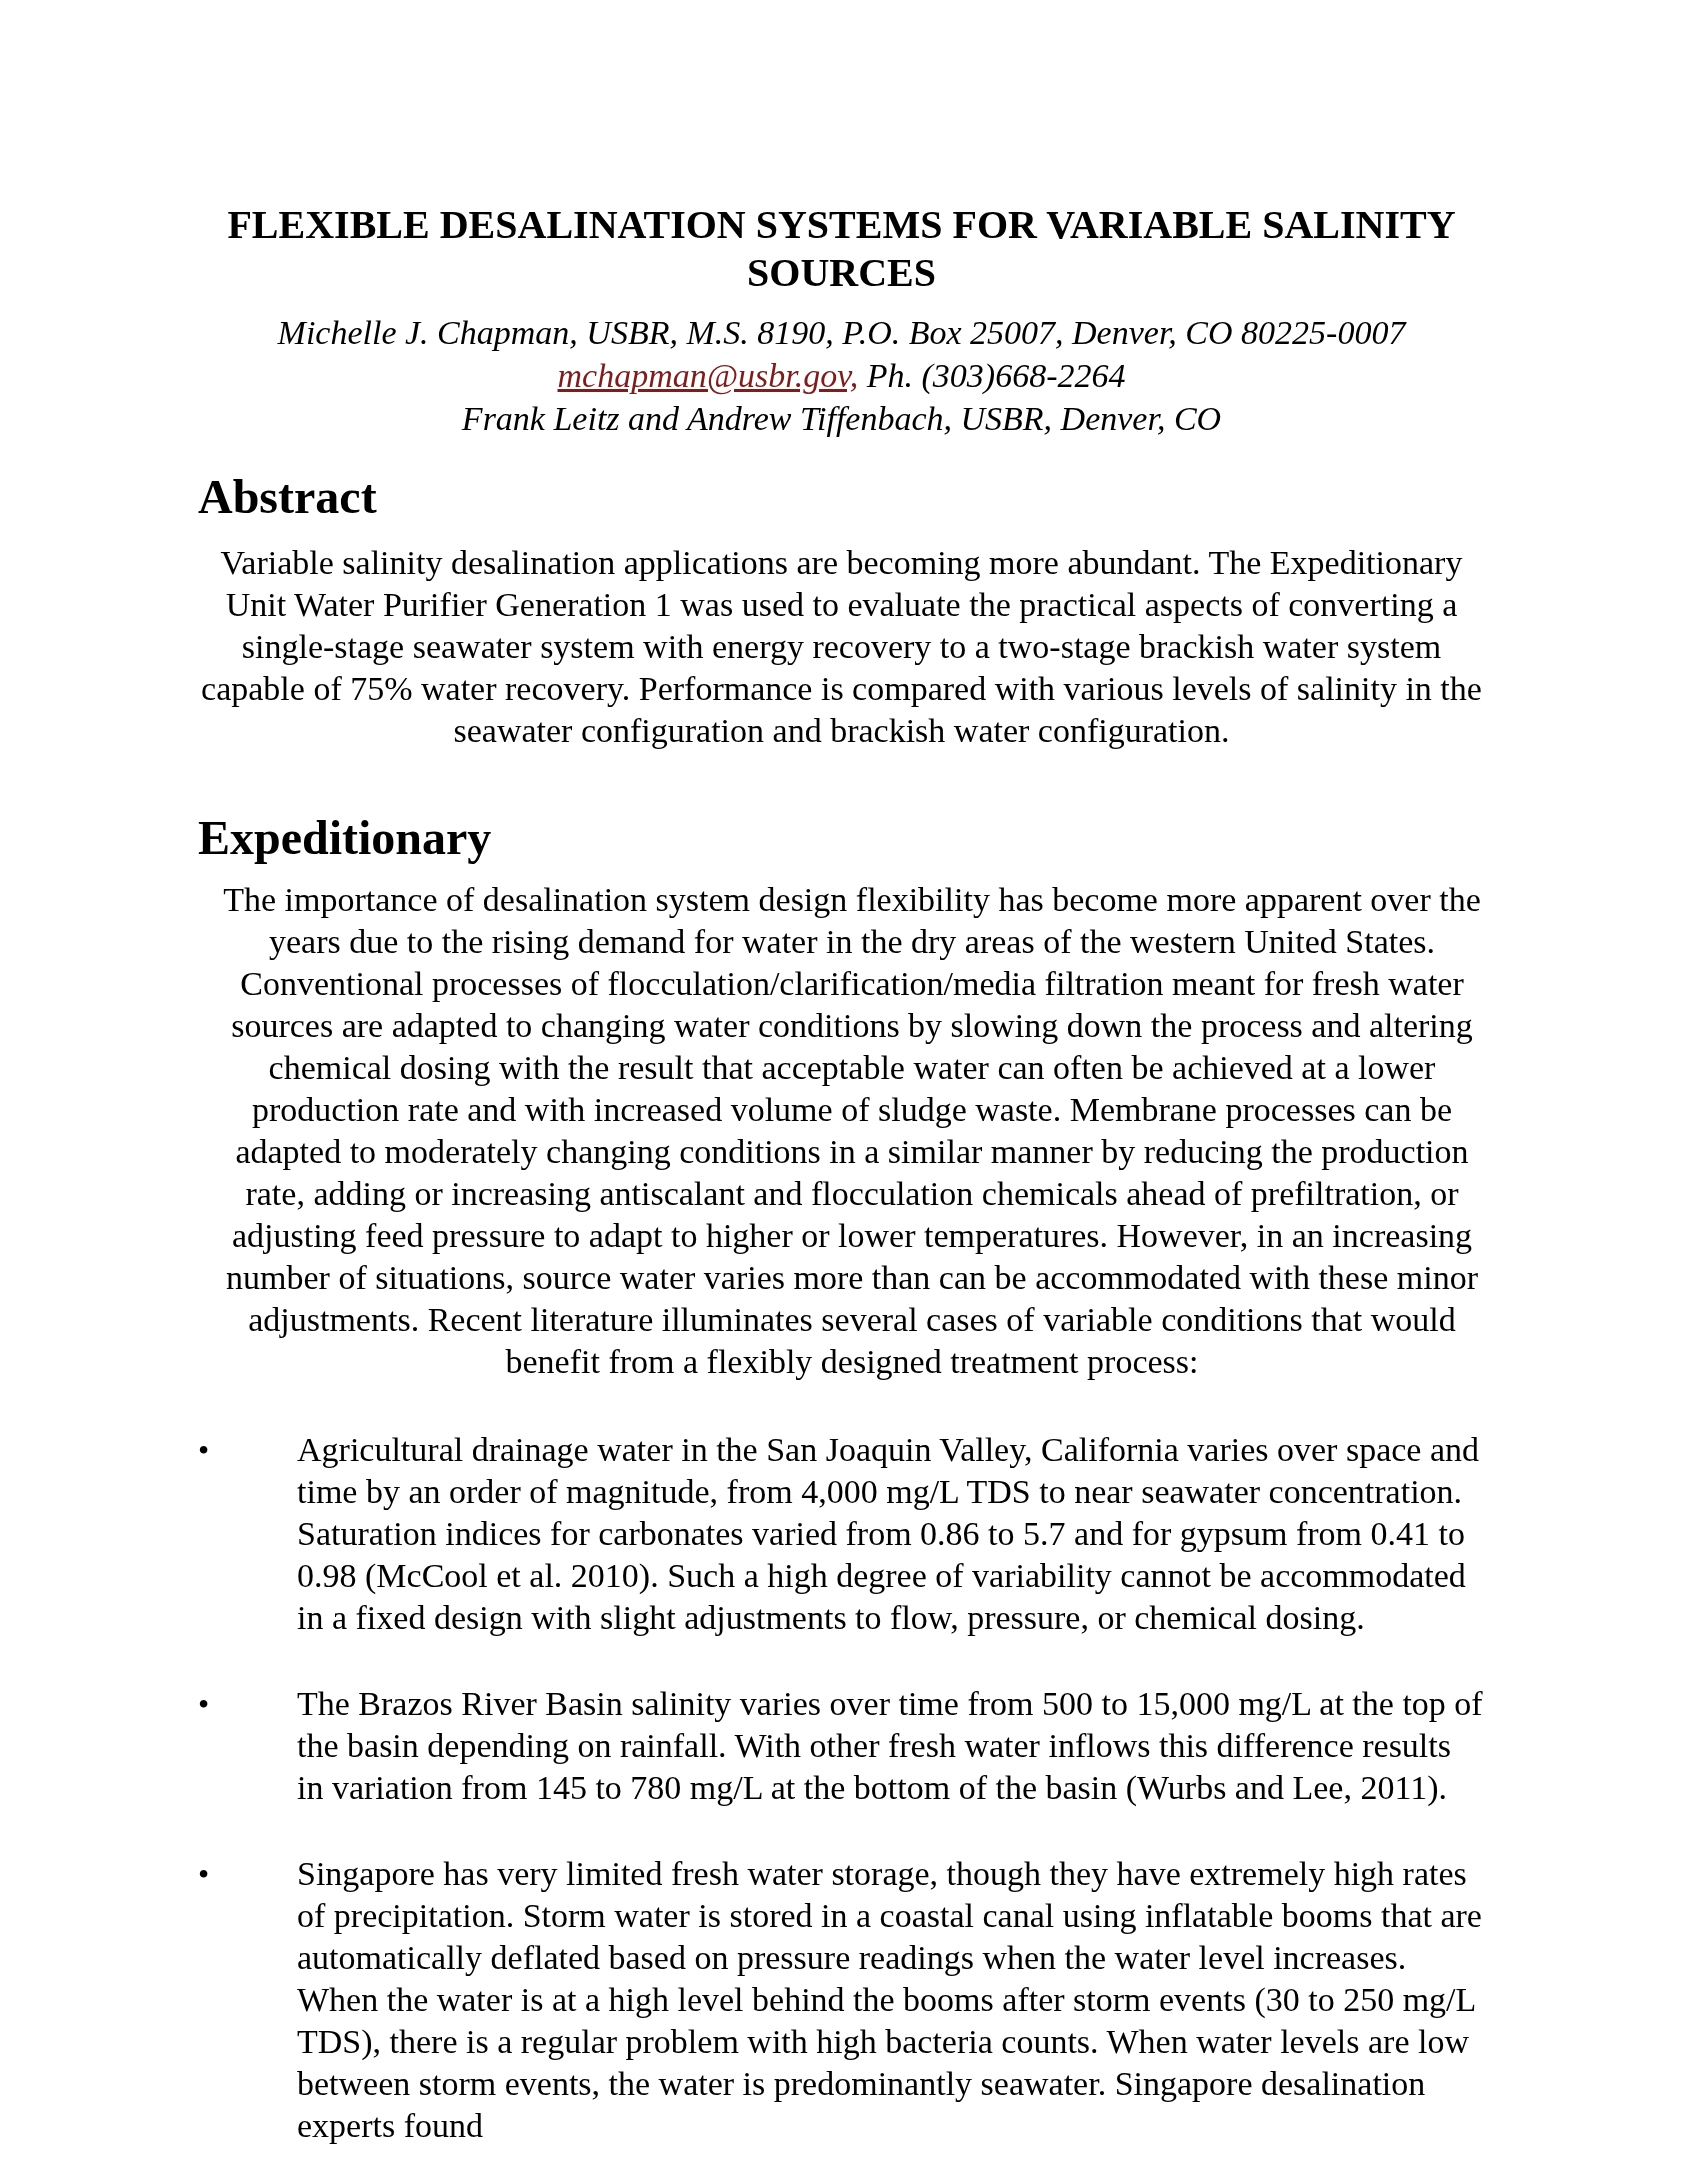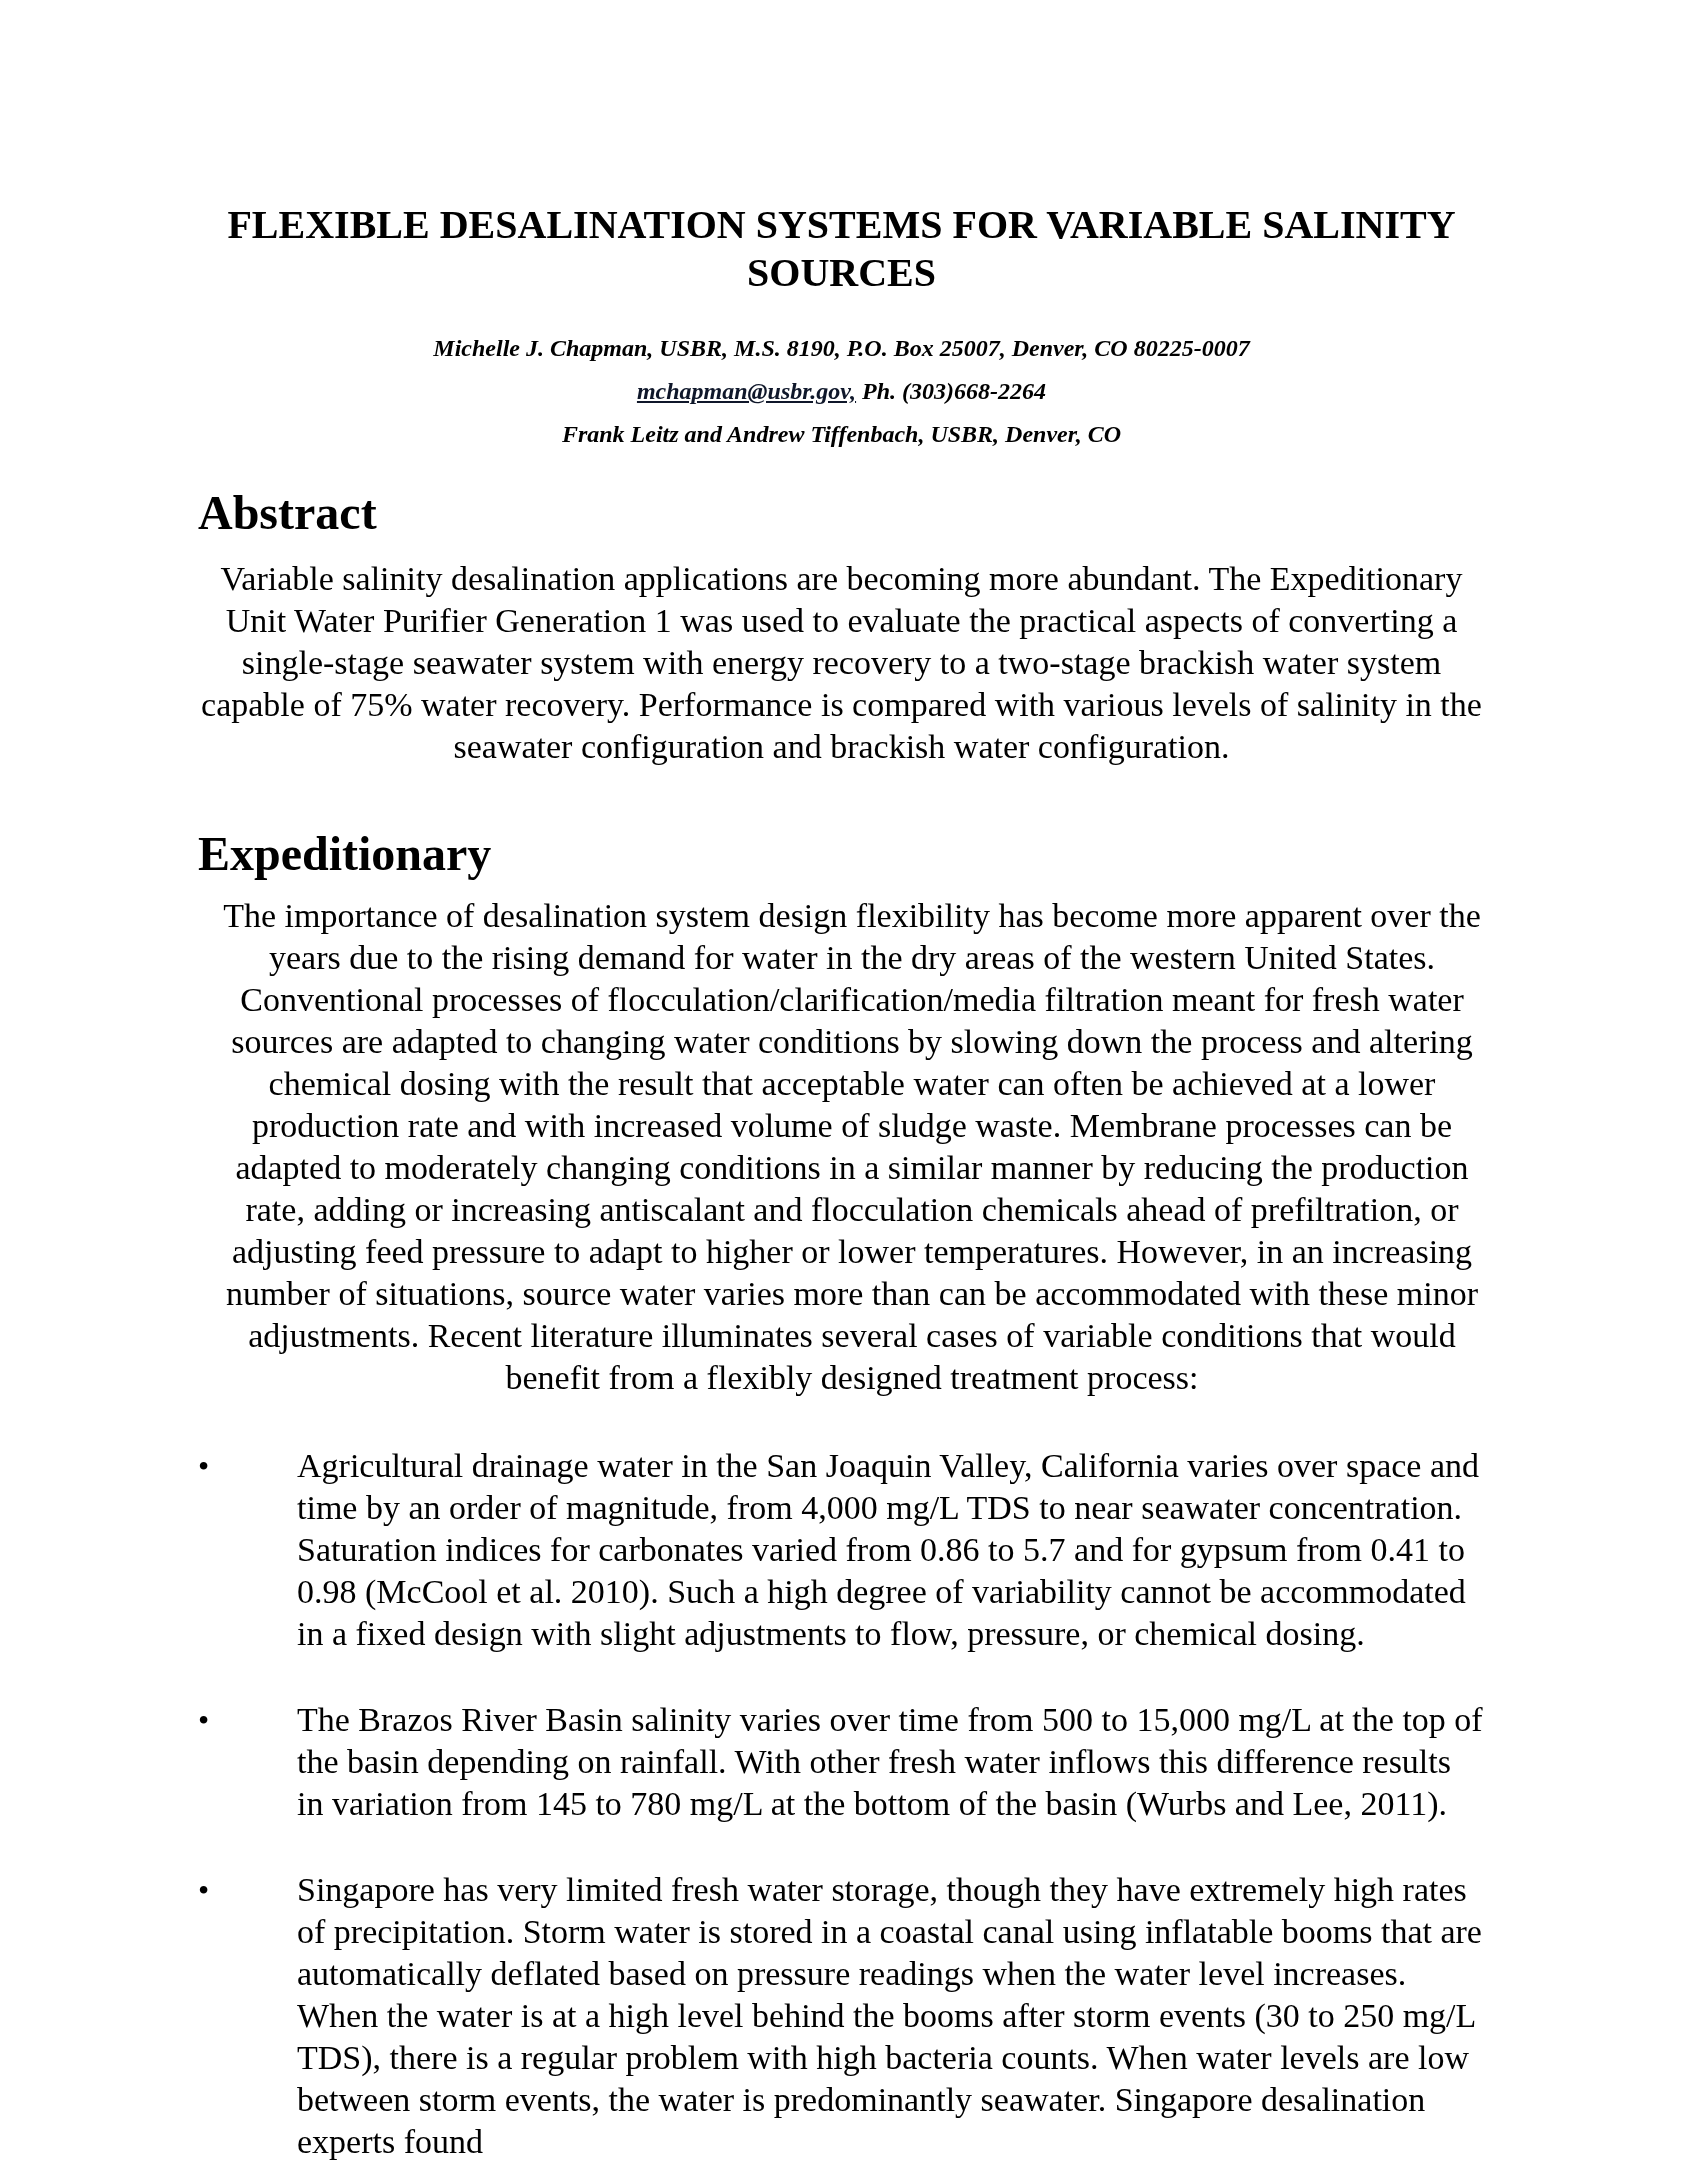--- a/index.html
+++ b/index.html
@@ -20,29 +20,28 @@
   }
   .title {
     margin: 0;
     text-align: center;
     font-size: 40px;
     line-height: 48px;
     font-weight: bold;
   }
   .title .line { display: block; }
   .authors {
-    margin-top: 30px;
+    margin-top: 14px;
     text-align: center;
     font-style: italic;
-    font-size: 24px;
+    font-size: 34px;
     line-height: 43px;
-    font-weight: bold;
   }
   .email {
-    color: #0f172a;
+    color: #7f1d1d;
     text-decoration: underline;
     cursor: pointer;
   }
   .heading {
     margin: 34px 0 0 0;
     text-align: left;
     font-size: 48px;
     line-height: 46px;
     font-weight: bold;
   }

